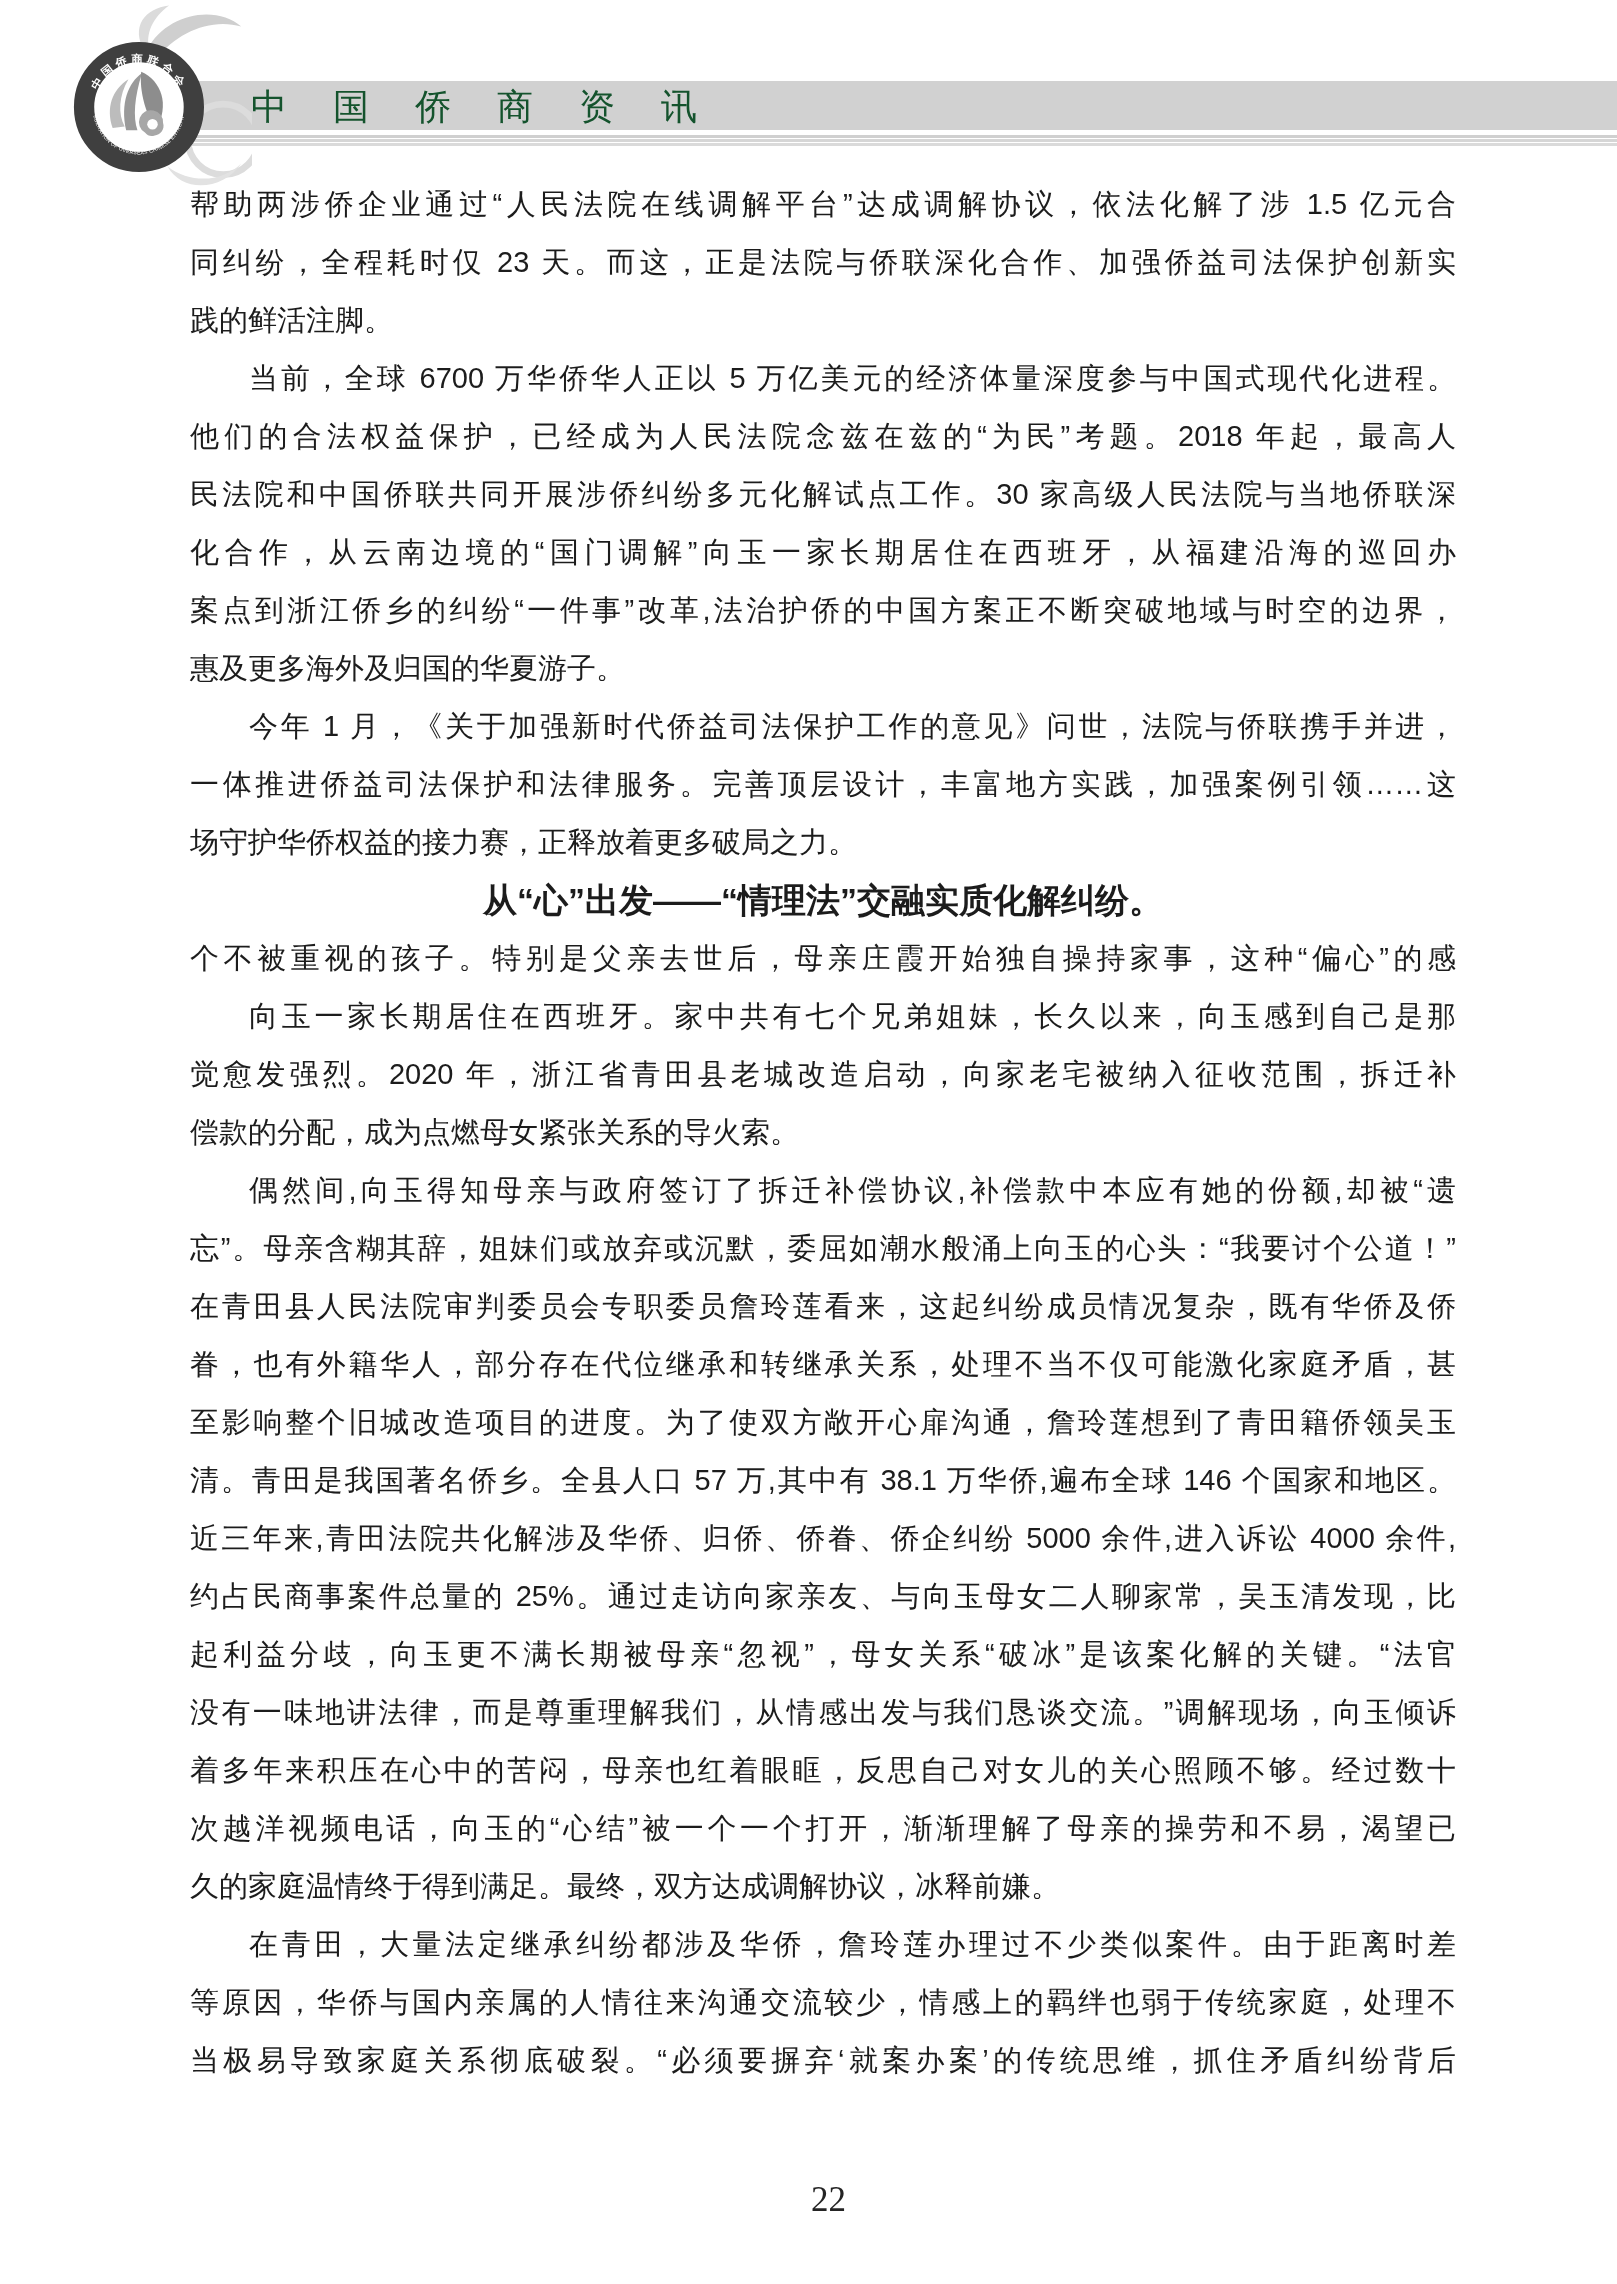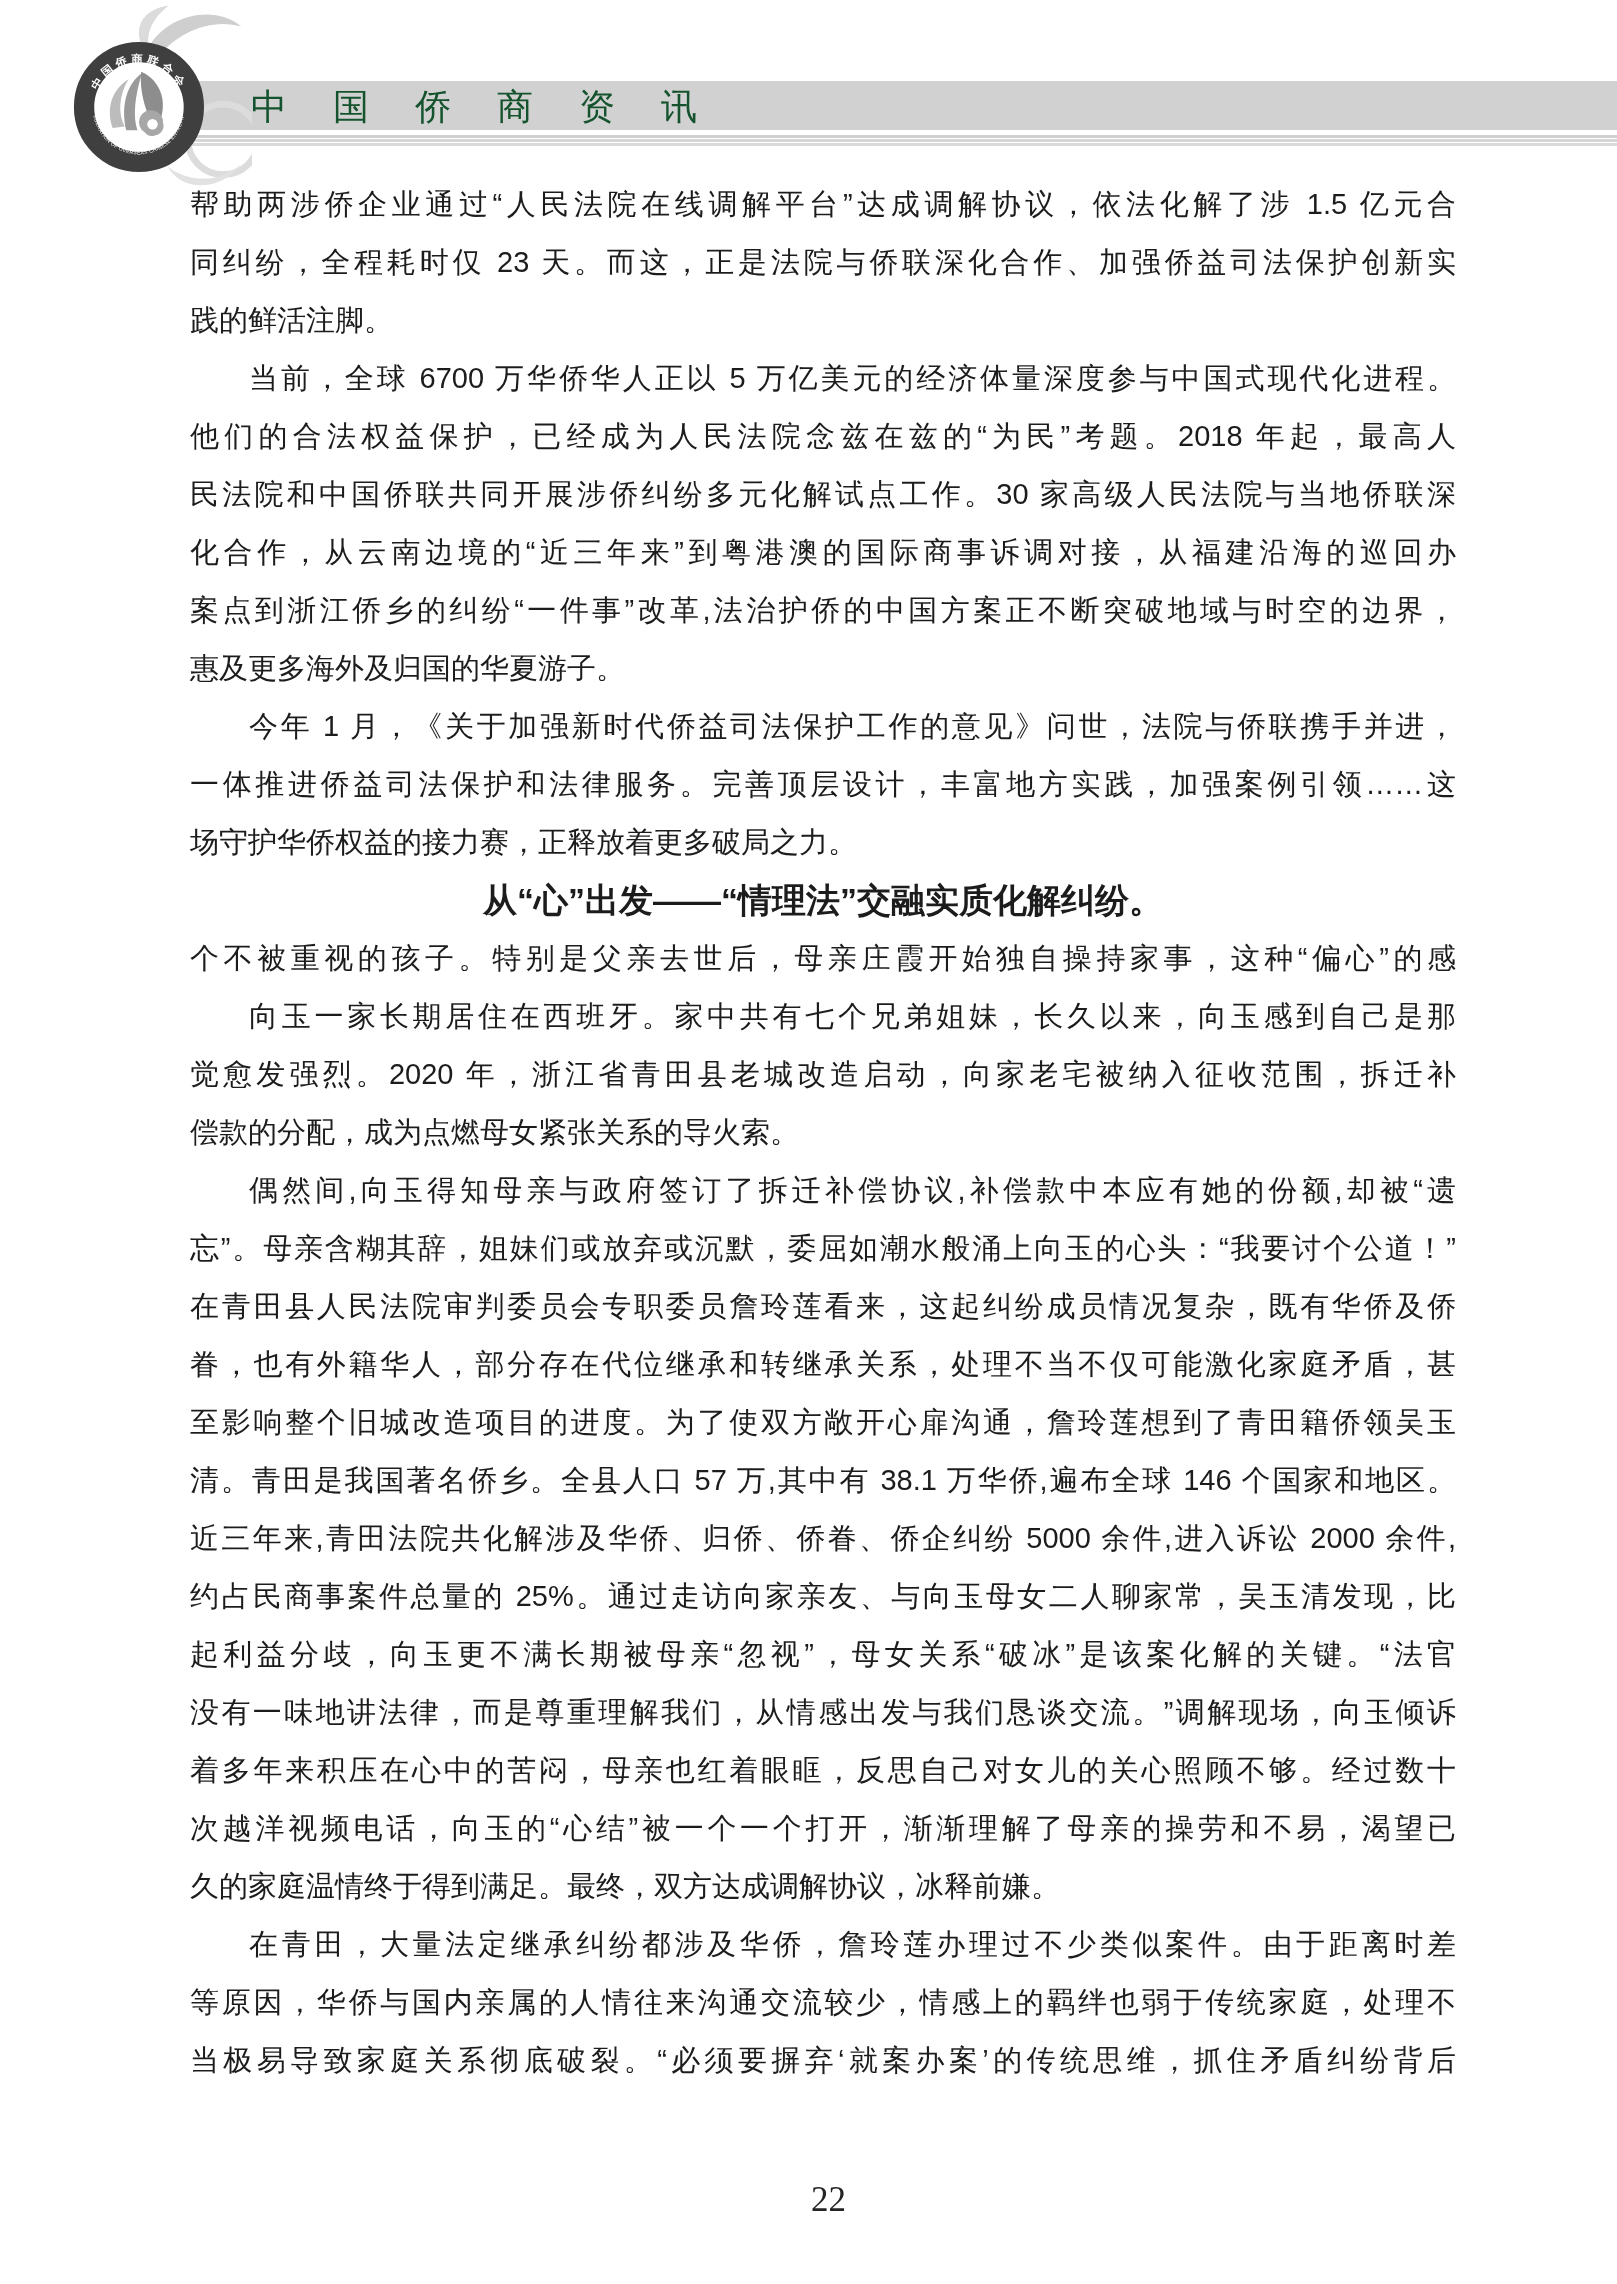--- a/index.html
+++ b/index.html
@@ -87,38 +87,38 @@
   </g>
 </svg>
 
 <div class="article">
   <div class="line">帮助两涉侨企业通过“人民法院在线调解平台”达成调解协议，依法化解了涉 1.5 亿元合</div>
   <div class="line">同纠纷，全程耗时仅 23 天。而这，正是法院与侨联深化合作、加强侨益司法保护创新实</div>
   <div class="line para-end">践的鲜活注脚。</div>
   <div class="line indent">当前，全球 6700 万华侨华人正以 5 万亿美元的经济体量深度参与中国式现代化进程。</div>
   <div class="line">他们的合法权益保护，已经成为人民法院念兹在兹的“为民”考题。2018 年起，最高人</div>
   <div class="line">民法院和中国侨联共同开展涉侨纠纷多元化解试点工作。30 家高级人民法院与当地侨联深</div>
-  <div class="line">化合作，从云南边境的“近三年来”到粤港澳的国际商事诉调对接，从福建沿海的巡回办</div>
+  <div class="line">化合作，从云南边境的“国门调解”向玉一家长期居住在西班牙，从福建沿海的巡回办</div>
   <div class="line">案点到浙江侨乡的纠纷“一件事”改革,法治护侨的中国方案正不断突破地域与时空的边界，</div>
   <div class="line para-end">惠及更多海外及归国的华夏游子。</div>
   <div class="line indent">今年 1 月，《关于加强新时代侨益司法保护工作的意见》问世，法院与侨联携手并进，</div>
   <div class="line">一体推进侨益司法保护和法律服务。完善顶层设计，丰富地方实践，加强案例引领……这</div>
   <div class="line para-end">场守护华侨权益的接力赛，正释放着更多破局之力。</div>
   <div class="line heading">从“心”出发——“情理法”交融实质化解纠纷。</div>
   <div class="line">个不被重视的孩子。特别是父亲去世后，母亲庄霞开始独自操持家事，这种“偏心”的感</div>
   <div class="line indent">向玉一家长期居住在西班牙。家中共有七个兄弟姐妹，长久以来，向玉感到自己是那</div>
   <div class="line">觉愈发强烈。2020 年，浙江省青田县老城改造启动，向家老宅被纳入征收范围，拆迁补</div>
   <div class="line para-end">偿款的分配，成为点燃母女紧张关系的导火索。</div>
   <div class="line indent">偶然间,向玉得知母亲与政府签订了拆迁补偿协议,补偿款中本应有她的份额,却被“遗</div>
   <div class="line">忘”。母亲含糊其辞，姐妹们或放弃或沉默，委屈如潮水般涌上向玉的心头：“我要讨个公道！”</div>
   <div class="line">在青田县人民法院审判委员会专职委员詹玲莲看来，这起纠纷成员情况复杂，既有华侨及侨</div>
   <div class="line">眷，也有外籍华人，部分存在代位继承和转继承关系，处理不当不仅可能激化家庭矛盾，甚</div>
   <div class="line">至影响整个旧城改造项目的进度。为了使双方敞开心扉沟通，詹玲莲想到了青田籍侨领吴玉</div>
   <div class="line">清。青田是我国著名侨乡。全县人口 57 万,其中有 38.1 万华侨,遍布全球 146 个国家和地区。</div>
-  <div class="line">近三年来,青田法院共化解涉及华侨、归侨、侨眷、侨企纠纷 5000 余件,进入诉讼 2000 余件,</div>
+  <div class="line">近三年来,青田法院共化解涉及华侨、归侨、侨眷、侨企纠纷 5000 余件,进入诉讼 4000 余件,</div>
   <div class="line">约占民商事案件总量的 25%。通过走访向家亲友、与向玉母女二人聊家常，吴玉清发现，比</div>
   <div class="line">起利益分歧，向玉更不满长期被母亲“忽视”，母女关系“破冰”是该案化解的关键。“法官</div>
   <div class="line">没有一味地讲法律，而是尊重理解我们，从情感出发与我们恳谈交流。”调解现场，向玉倾诉</div>
   <div class="line">着多年来积压在心中的苦闷，母亲也红着眼眶，反思自己对女儿的关心照顾不够。经过数十</div>
   <div class="line">次越洋视频电话，向玉的“心结”被一个一个打开，渐渐理解了母亲的操劳和不易，渴望已</div>
   <div class="line para-end">久的家庭温情终于得到满足。最终，双方达成调解协议，冰释前嫌。</div>
   <div class="line indent">在青田，大量法定继承纠纷都涉及华侨，詹玲莲办理过不少类似案件。由于距离时差</div>
   <div class="line">等原因，华侨与国内亲属的人情往来沟通交流较少，情感上的羁绊也弱于传统家庭，处理不</div>
   <div class="line">当极易导致家庭关系彻底破裂。“必须要摒弃‘就案办案’的传统思维，抓住矛盾纠纷背后</div>
 </div>

